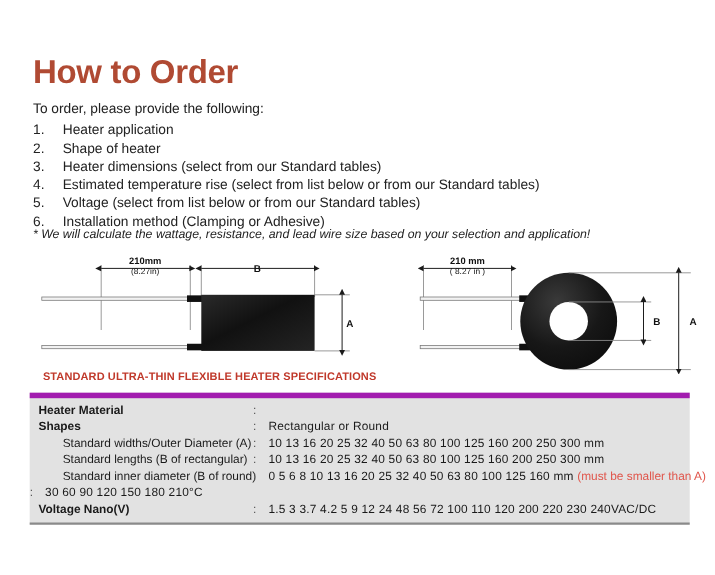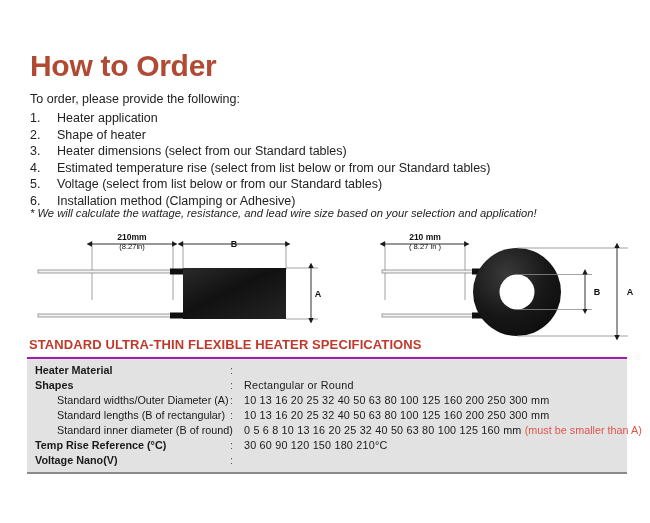--- a/index.html
+++ b/index.html
@@ -70,35 +70,35 @@
     left: 0px;
     top: 228px;
     width: 547px;
     height: 110px;
   }
   .diagrams svg { display: block; }
 
   
   .spec-heading {
     position: absolute;
-    left: 29px;
+    left: 39px;
     top: 337px;
-    font-size: 13px;
+    font-size: 10px;
     font-weight: bold;
     color: #c0392b;
     letter-spacing: 0.1px;
   }
 
   .spec-table {
     position: absolute;
     left: 27px;
     top: 357px;
     width: 600px;
     background: #e2e2e2;
-    border-top: 2px solid #a21caf;
+    border-top: 5px solid #a21caf;
     border-bottom: 2px solid #8a8a8a;
     box-sizing: border-box;
     padding: 4px 0 4px 0;
   }
   .spec-row {
     display: flex;
     align-items: baseline;
     font-size: 10.8px;
     line-height: 15px;
     color: #1a1a1a;
@@ -276,23 +276,23 @@
     <span class="spec-value"><span class="nums">10  13  16  20  25  32  40  50  63  80  100  125  160  200  250 300 mm</span><span class="warn"></span></span>
   </div>
 
   <div class="spec-row">
     <span class="spec-label indent">Standard inner diameter (B of round)</span>
     <span class="spec-colon">:</span>
     <span class="spec-value"><span class="nums">0  5  6  8  10  13  16  20  25  32  40  50  63  80  100  125  160 mm </span><span class="warn">(must be smaller than A)</span></span>
   </div>
 
   <div class="spec-row">
-    <span class="spec-label">Temp Rise Reference (°C)</span>
     <span class="spec-colon">:</span>
     <span class="spec-value"><span class="nums">30  60  90  120  150  180  210°C</span><span class="warn"></span></span>
   </div>
 
   <div class="spec-row">
     <span class="spec-label">Voltage Nano(V)</span>
     <span class="spec-colon">:</span>
+    <span class="spec-value"><span class="nums">1.5  3  3.7  4.2  5  9  12  24  48  56  72  100  110  120  200  220  230  240VAC/DC</span><span class="warn"></span></span>
   </div>
 
 </div>
 
 </body></html>

